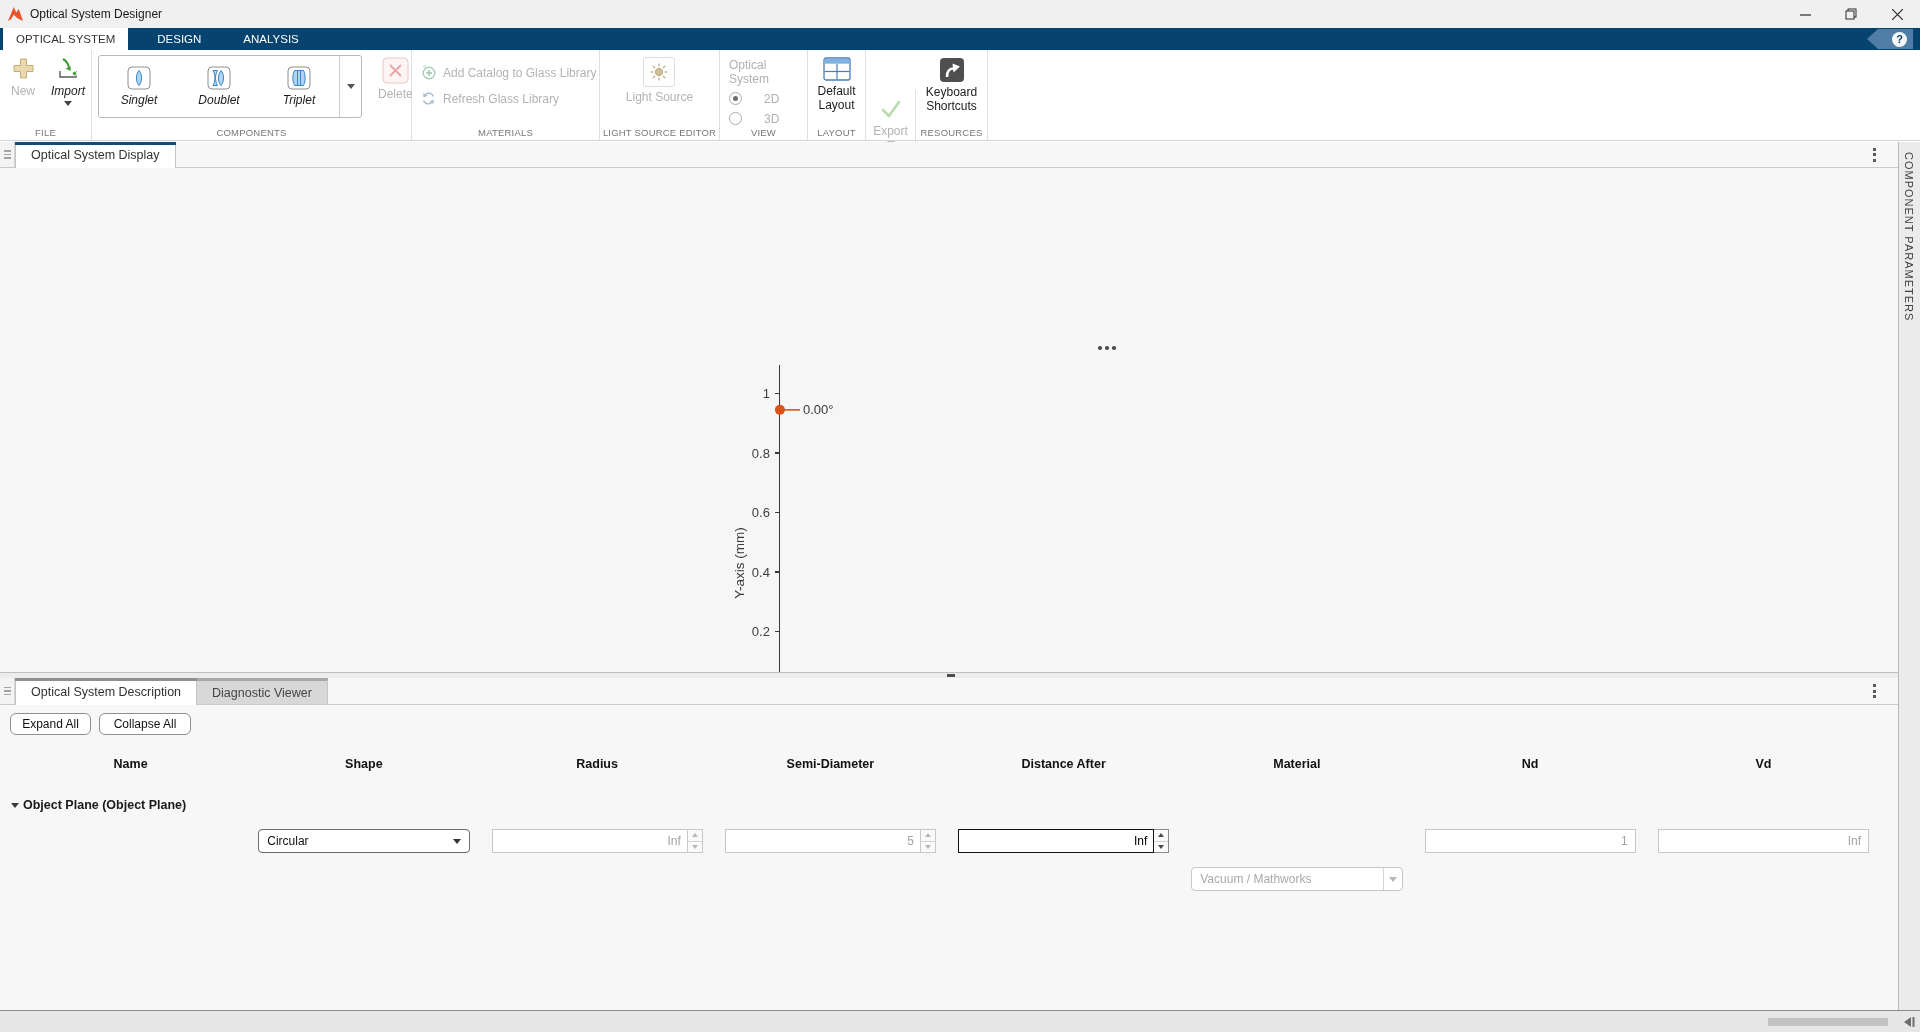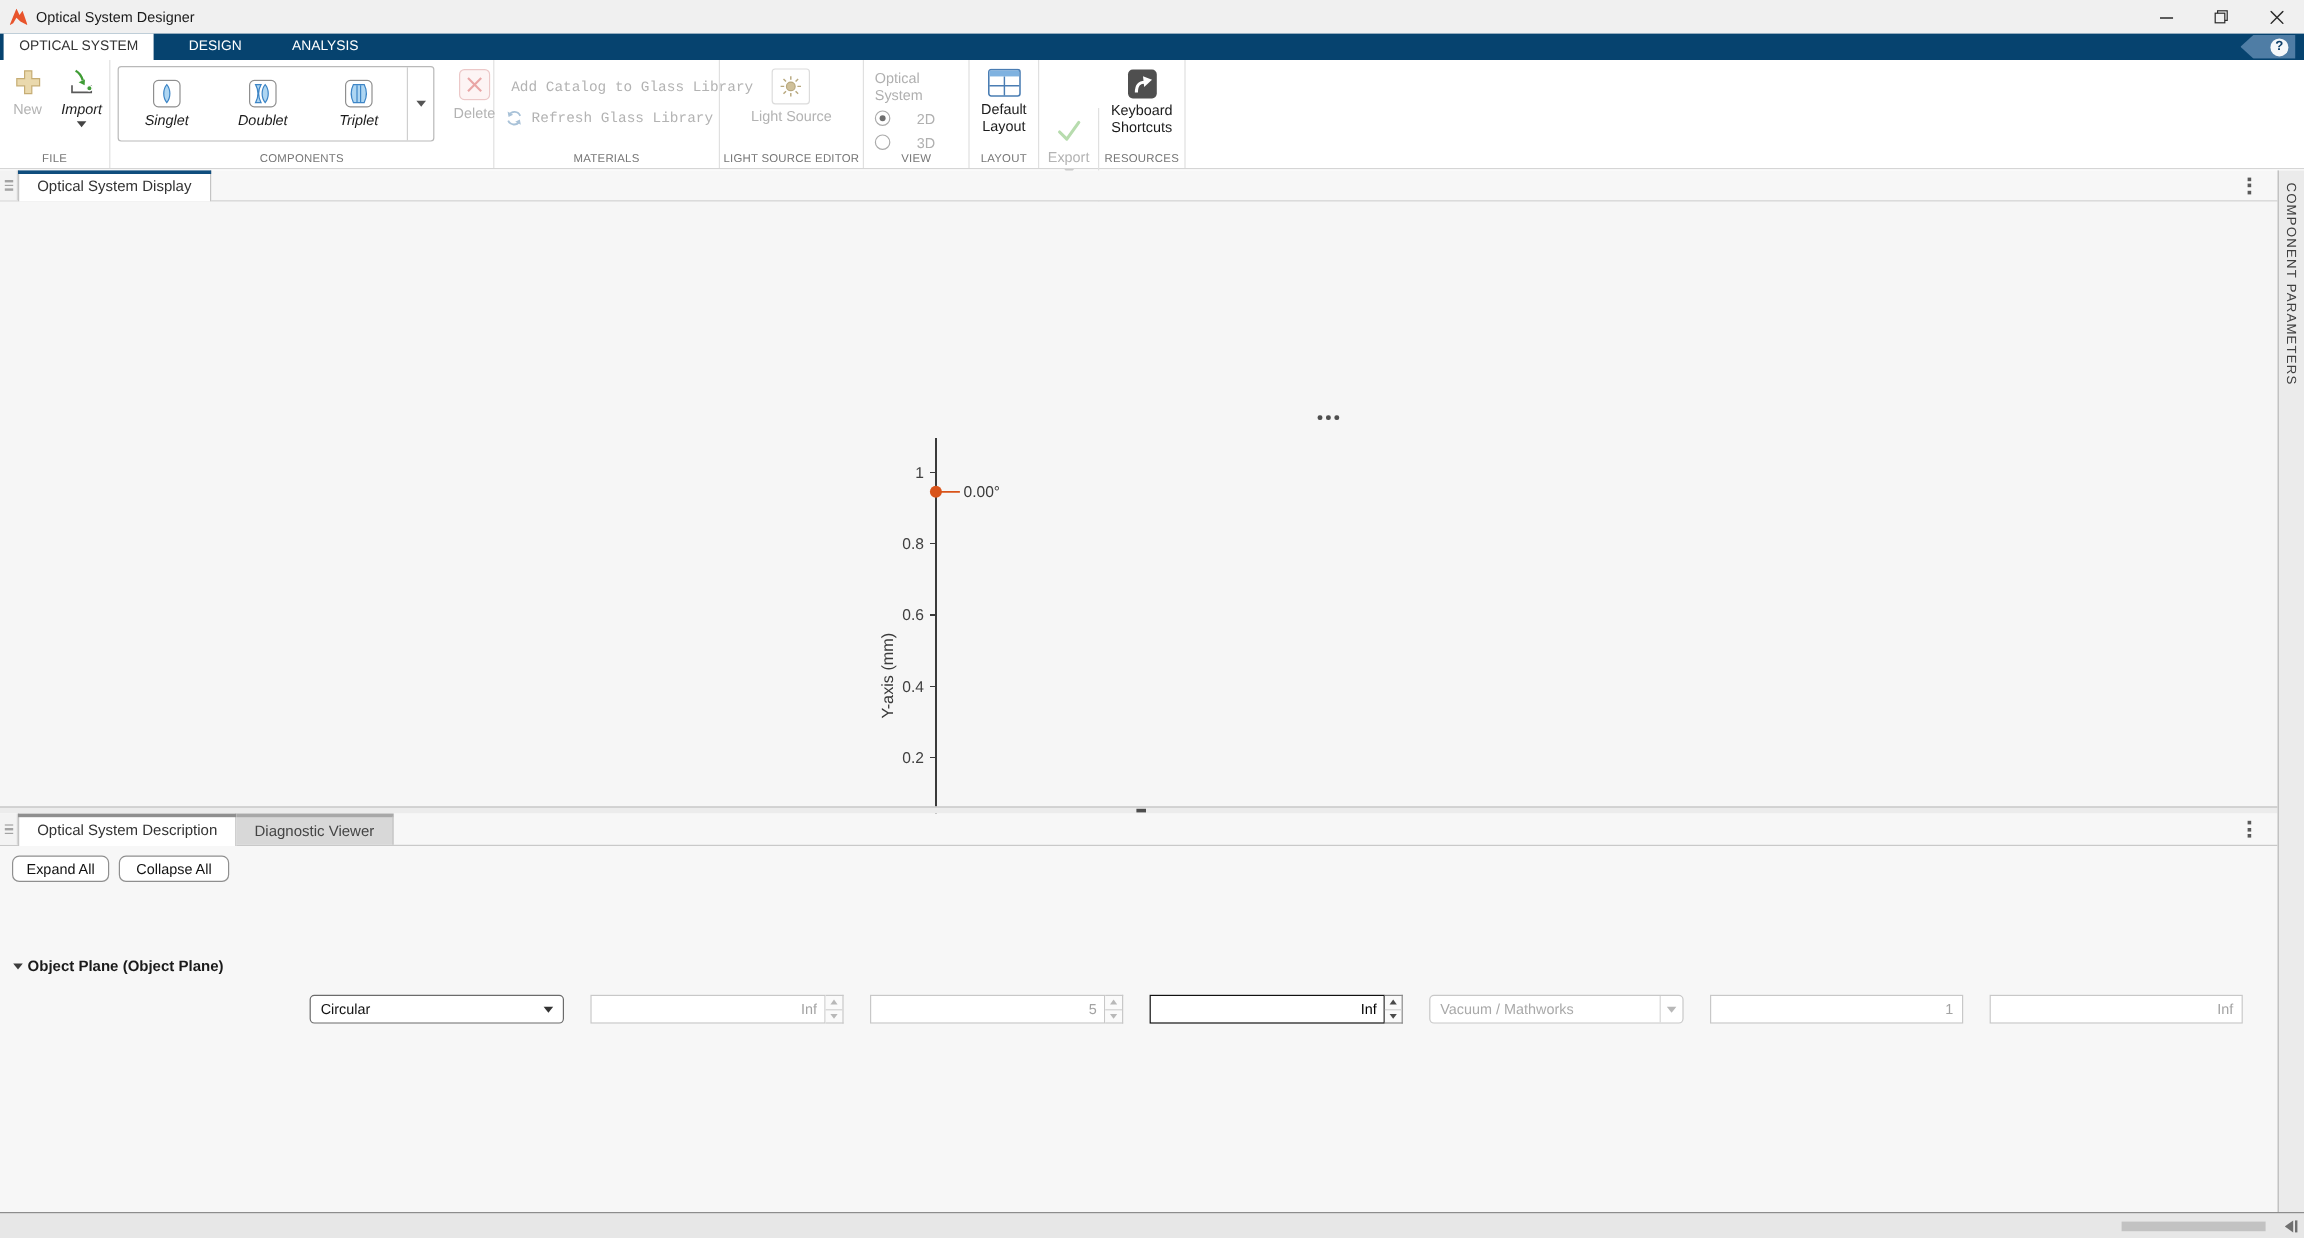--- a/index.html
+++ b/index.html
@@ -32,21 +32,21 @@
   .caret-down { width:0; height:0; border-left:4px solid transparent; border-right:4px solid transparent; border-top:5px solid #444; }
   .caret-down.dim { border-top-color:#bdbdbd; }
 
   .sec-file { width:92px; display:flex; gap:8px; padding:6px 0 0 6px; }
   .sec-components { width:320px; display:flex; padding:5px 0 0 6px; }
   .comp-box { width:264px; height:63px; border:1px solid #b9b9b9; border-radius:3px; background:#fff; display:flex; }
   .lens-btn { width:80px; display:flex; flex-direction:column; align-items:center; justify-content:center; gap:3px;font-style:italic; }
   .comp-overflow { width:22px; border-left:1px solid #cfcfcf; display:flex; align-items:center; justify-content:center; }
   .comp-div { width:1px; background:#e4e4e4; margin:2px 8px 16px 8px; }
   .sec-materials { width:188px; display:flex; flex-direction:column; gap:9px; padding:14px 0 0 8px; }
-  .mat-row { display:flex; align-items:center; gap:6px; color:#b3b3b3; white-space:nowrap;font-family:Liberation Mono, monospace; }
+  .mat-row { display:flex; align-items:center; gap:6px; color:#b3b3b3; white-space:nowrap; }
   .sec-lse { width:120px; display:flex; justify-content:center; padding-top:7px; }
   .iconframe { width:32px; height:30px; border:1px solid #dcdcdc; border-radius:3px; display:flex; align-items:center; justify-content:center; background:#fff; }
   .sec-view { width:88px; padding:8px 0 0 9px; color:#b0b0b0; }
   .radio-row { display:flex; align-items:flex-start; gap:22px; margin-top:6px; }
   .radio { width:13px; height:13px; border-radius:50%; border:1.5px solid #ababab; position:relative; background:#fff; }
   .radio.sel::after { content:""; position:absolute; left:2.5px; top:2.5px; width:5px; height:5px; border-radius:50%; background:#6f6f6f; }
   .sec-layout { width:58px; padding-top:7px; display:flex; justify-content:center; }
   .sec-export { width:50px; padding-top:7px; display:flex; justify-content:center;margin-top:40px; }
   .sec-resources { width:72px; padding-top:7px; display:flex; justify-content:center; border-right:1px solid #e0e0e0; }
   .sec-rest { flex:1; border-right:none; }
@@ -82,21 +82,21 @@
   .hdr-grid, .ctl-grid { position:absolute; left:14px; width:1866px; display:grid; grid-template-columns:repeat(8,1fr); }
   .hdr-grid { top:52px; }
   .hdr-grid span { text-align:center; font-weight:bold; font-size:12.5px; color:#111; }
   .group-row { position:absolute; left:11px; top:93px; display:flex; align-items:center; gap:4px; font-size:12.5px; font-weight:600; color:#1a1a1a; }
   .tri-down { width:0; height:0; border-left:4px solid transparent; border-right:4px solid transparent; border-top:5px solid #3c3c3c; }
   .ctl-grid { top:124px; }
   .cell { padding:0 11px; }
   .ctl { height:24px; display:flex; align-items:center; background:#fff; font-size:12px; }
   .dd { border:1px solid #6b6b6b; border-radius:4px; padding:0 8px; color:#111; }
   .dd .flex1, .flex1 { flex:1; overflow:hidden; white-space:nowrap; }
-  .dd-dis { border:1px solid #c8c8c8; border-radius:4px; color:#a9a9a9; }
+  .dd-dis { border:1px solid #c8c8c8; border-radius:4px; color:#a9a9a9;margin-top:38px; }
   .dd-dis .ddbtn { width:19px; align-self:stretch; border-left:1px solid #d6d6d6; display:flex; align-items:center; justify-content:center; }
   .dd-dis .ddbtn .caret-down { border-top-color:#b8b8b8; }
   .dd-dis .txt { flex:1; padding-left:8px; }
   .numwrap { display:flex; height:24px; }
   .numbox { flex:1; border:1px solid #c8c8c8; background:#fff; display:flex; align-items:center; justify-content:flex-end; padding:0 6px; color:#a3a3a3; font-size:12px; }
   .numbox.active { border:1px solid #111; color:#000; }
   .spin { width:15px; display:flex; flex-direction:column; border:1px solid #c8c8c8; border-left:none; background:#fafafa; }
   .spin b { flex:1; display:flex; align-items:center; justify-content:center; }
   .spin .up { width:0; height:0; border-left:3.5px solid transparent; border-right:3.5px solid transparent; border-bottom:4px solid #b8b8b8; }
   .spin .dn { width:0; height:0; border-left:3.5px solid transparent; border-right:3.5px solid transparent; border-top:4px solid #b8b8b8; }
@@ -385,20 +385,30 @@
       <i></i>
       <i></i>
       <i></i>
     </div>
 </div>
 
 <div class="desc-panel">
   <div class="btn" style="left:10px; top:8px; width:81px;">Expand All</div>
   <div class="btn" style="left:99px; top:8px; width:92px;">Collapse All</div>
 
+  <div class="hdr-grid">
+    <span>Name</span>
+    <span>Shape</span>
+    <span>Radius</span>
+    <span>Semi-Diameter</span>
+    <span>Distance After</span>
+    <span>Material</span>
+    <span>Nd</span>
+    <span>Vd</span>
+  </div>
 
   <div class="group-row">
     <div class="tri-down"></div>
     <span>Object Plane (Object Plane)</span>
   </div>
 
   <div class="ctl-grid">
     <div class="cell"></div>
 
     <div class="cell">

